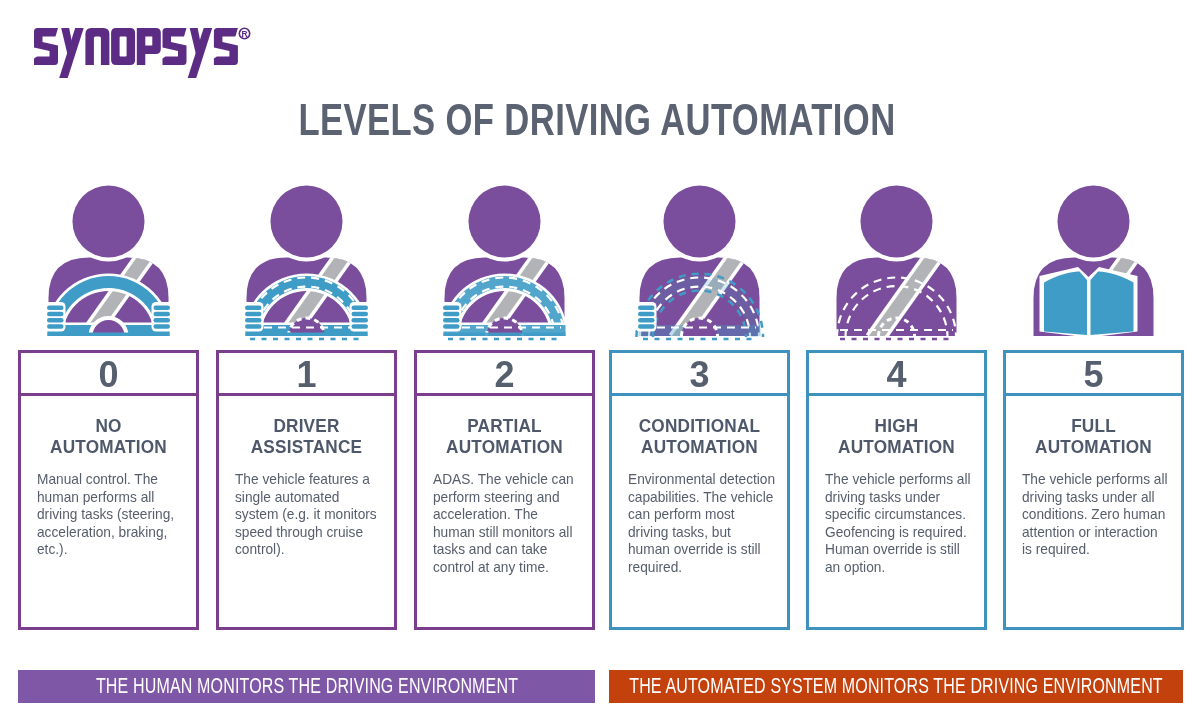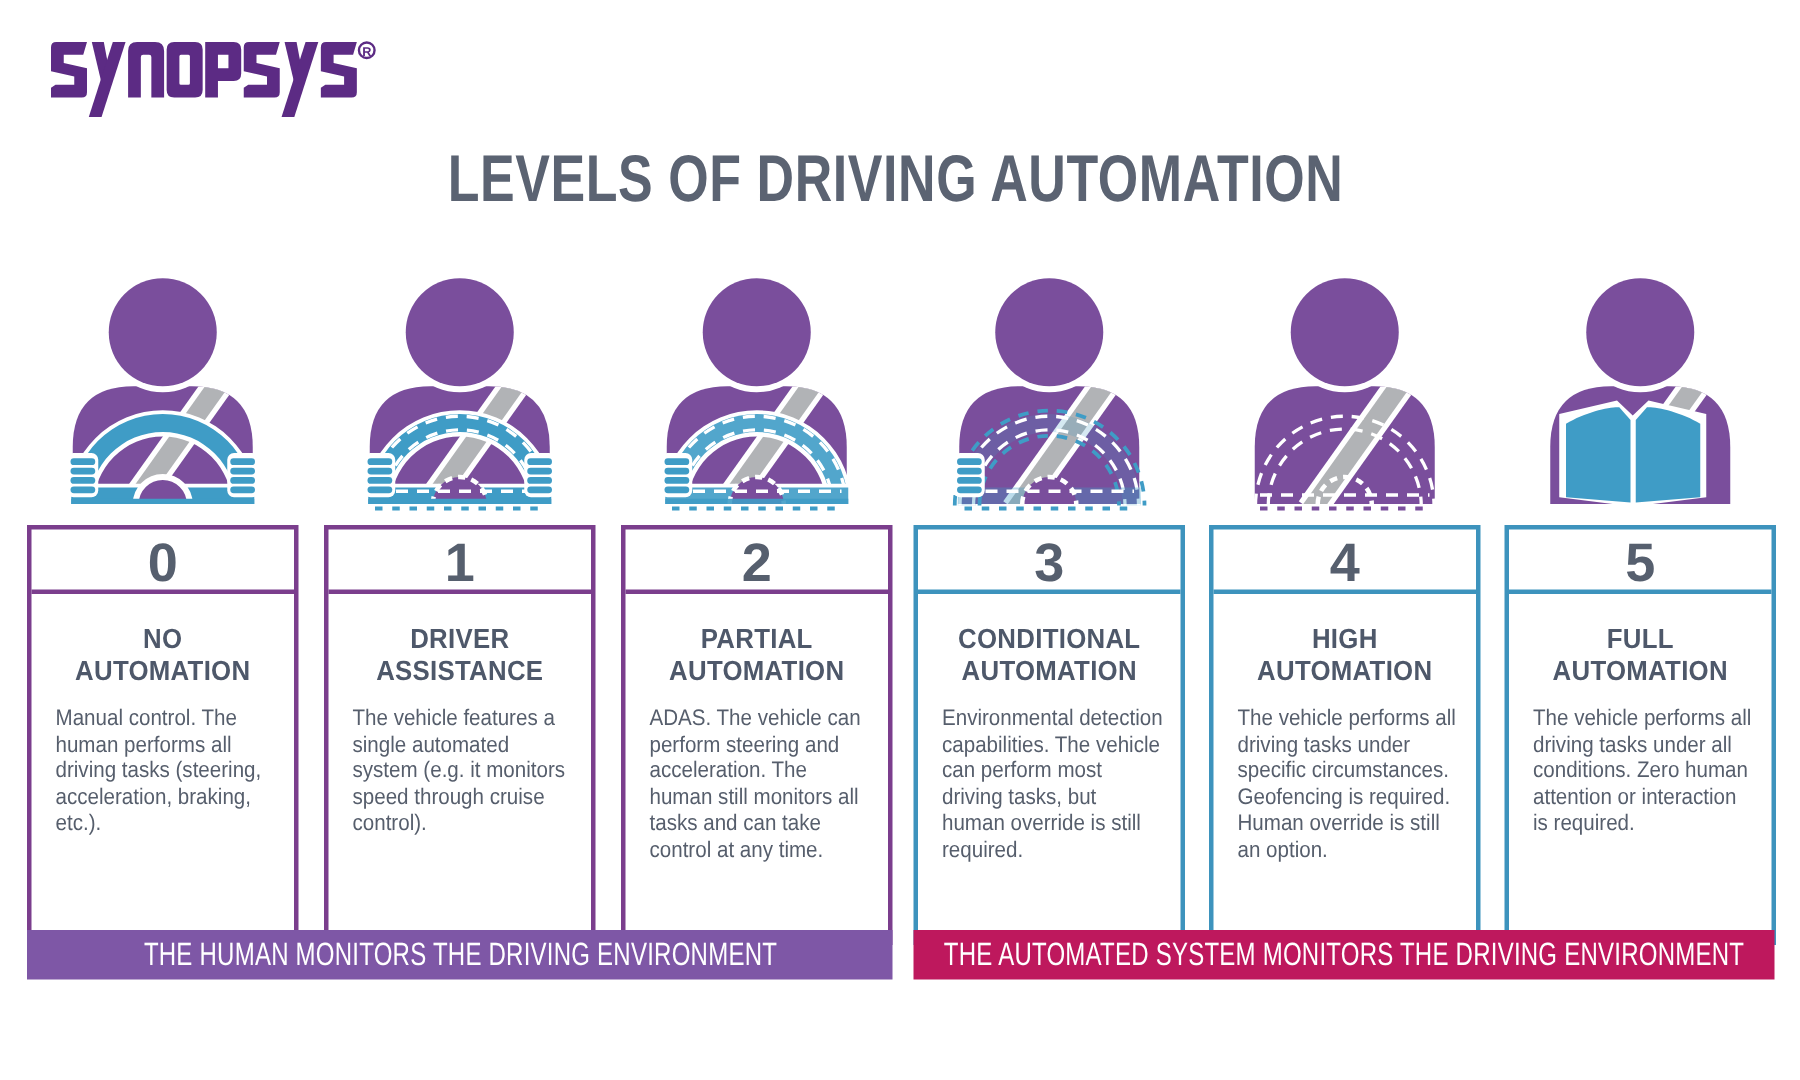--- a/index.html
+++ b/index.html
@@ -6,24 +6,24 @@
 body{width:1200px;height:720px;background:#ffffff;font-family:"Liberation Sans",sans-serif;position:relative;overflow:hidden;}
 #title{position:absolute;left:0;top:95px;width:1194px;text-align:center;font-size:44px;font-weight:bold;color:#5b6372;letter-spacing:0.5px;transform:scaleX(0.787);transform-origin:597px 50%;white-space:nowrap;}
 .box{position:absolute;top:350px;height:280px;width:181px;box-sizing:border-box;background:#fff;}
 .bp{border:3px solid #7b3e8d;}
 .bb{border:3px solid #3d93bd;}
 .num{height:40px;line-height:43px;text-align:center;font-size:36px;font-weight:bold;color:#565f6e;}
 .bp .num{border-bottom:3px solid #7b3e8d;}
 .bb .num{border-bottom:3px solid #3d93bd;}
 .hd{margin-top:19px;text-align:center;font-size:18.5px;line-height:21px;font-weight:bold;color:#4e586a;letter-spacing:0.2px;transform:scaleX(0.93);transform-origin:50% 0;}
 .tx{margin:13px 0 0 16px;font-size:15px;line-height:17.5px;color:#565e6c;white-space:nowrap;transform:scaleX(0.914);transform-origin:0 0;}
-.banner{position:absolute;top:620px;height:33px;line-height:33px;text-align:center;color:#ffffff;font-size:21.5px;letter-spacing:0.2px;white-space:nowrap;}
+.banner{position:absolute;top:670px;height:33px;line-height:33px;text-align:center;color:#ffffff;font-size:21.5px;letter-spacing:0.2px;white-space:nowrap;}
 .banner>span{position:absolute;left:50%;top:0;transform:translateX(-50%) scaleX(0.745);transform-origin:50% 50%;}
 #ban1{left:18px;width:577px;background:#7e57a6;}
-#ban2{left:609px;width:574px;background:#be185d;}
+#ban2{left:609px;width:574px;background:#c2410c;}
 </style>
 </head>
 <body>
 <svg id="logo" style="position:absolute;left:33px;top:26px" width="220" height="56" viewBox="0 0 220 56" fill="#5c2b84">
 <defs>
 <path id="Ls" d="M24,0 L3.5,0 Q0,0 0,3.5 L0,19.5 L15.5,23 L15.5,28.5 L3,28.5 L0,30.5 L0,37 L20.5,37 Q24,37 24,33.5 L24,17.5 L8.5,14 L8.5,8.5 L21.5,8.5 Z"></path>
 <g id="Ly">
  <path d="M1.5,0 L9.5,0 L13.5,21 L8.5,29.5 Z"></path>
  <path d="M15.5,0 L24,0 L8,50 L-0.5,50 Z"></path>
 </g>

